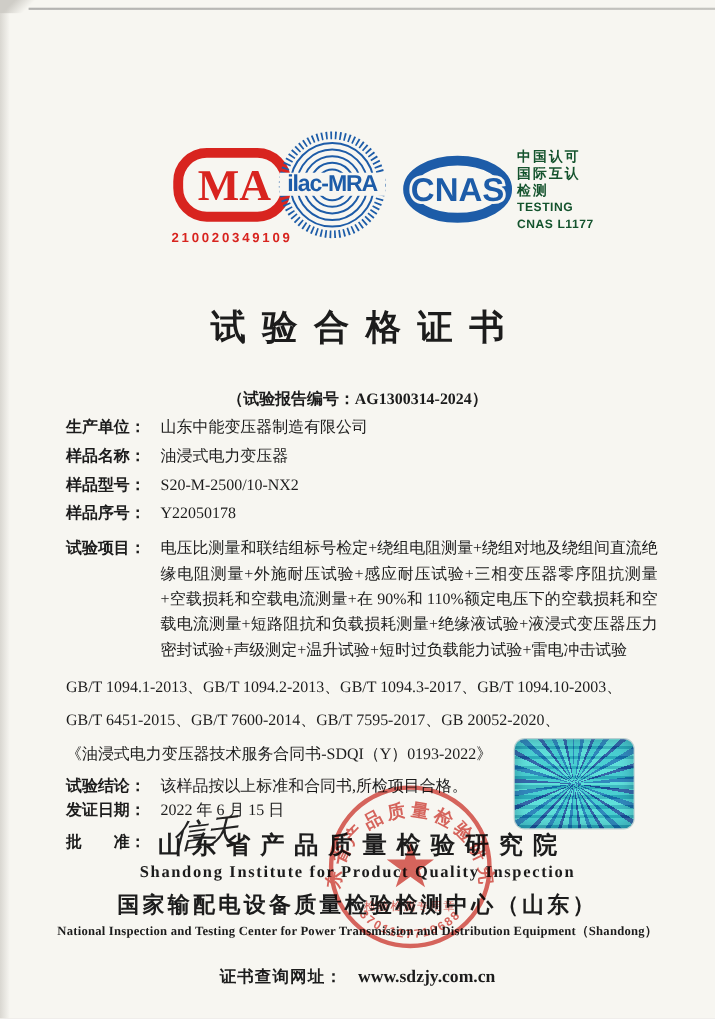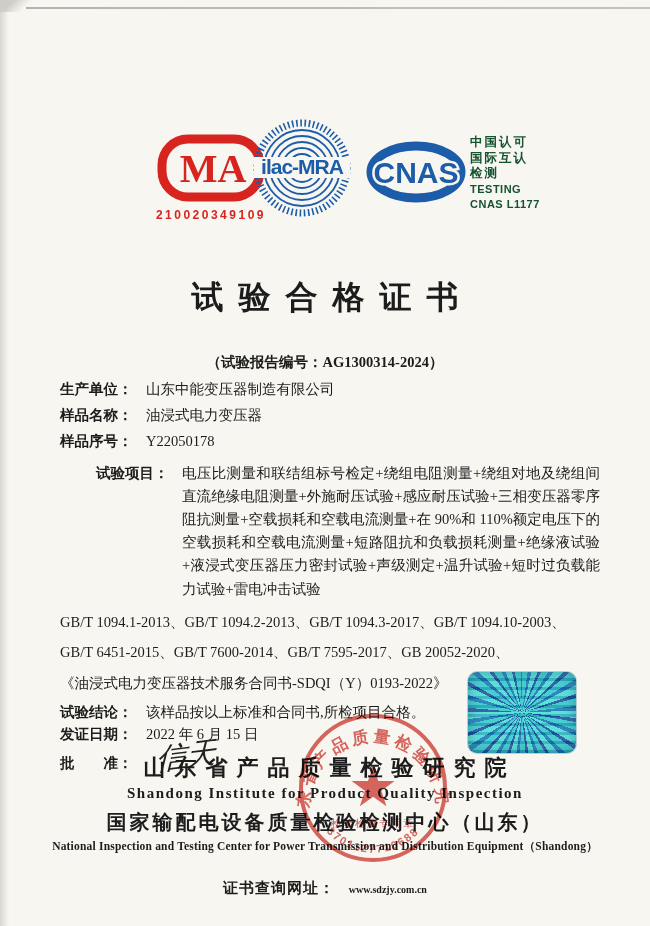--- a/index.html
+++ b/index.html
@@ -39,21 +39,21 @@
   .no-line{position:absolute;top:328px;left:0;width:100%;z-index:1;text-align:center;
     font-size:15.5px;font-weight:700;letter-spacing:.5px;}
   .report-line{position:absolute;top:353px;left:0;width:100%;z-index:1;text-align:center;
     font-size:14.5px;font-weight:700;}
 
   
   .fields{position:absolute;top:379px;left:60px;width:540px;z-index:1;font-size:14.5px;}
   .frow{display:flex;margin-bottom:5.5px;line-height:20.5px;}
   .flabel{width:86px;flex-shrink:0;font-weight:700;}
   .fvalue{font-weight:500;}
-  .frow-items{display:flex;margin-top:10px;line-height:23.2px;margin-left:36px;}
+  .frow-items{display:flex;margin-top:10px;line-height:23.2px;}
   .frow-items .flabel{line-height:23.2px;}
   .items-text{width:452px;text-align:justify;line-height:23.2px;}
   .frow-basis{display:flex;margin-top:6px;}
   .basis-lines div{line-height:30.5px;}
   .frow-concl{display:flex;margin-top:4px;line-height:21px;}
   .frow-date{display:flex;margin-top:1px;line-height:21px;}
   .frow-appr{display:flex;margin-top:8px;align-items:flex-start;line-height:21px;}
   .signature{display:inline-block;margin-left:10px;margin-top:-8px;
     font-size:30px;font-weight:400;font-style:italic;
     transform:rotate(-7deg) skewX(-8deg);color:#222;}
@@ -72,21 +72,21 @@
     opacity:.82;mix-blend-mode:multiply;}
 
   
   .footer{position:absolute;top:753px;left:0;width:100%;z-index:1;text-align:center;}
   .org-cn1{font-size:22px;font-weight:700;letter-spacing:9px;text-indent:9px;}
   .org-en1{margin-top:2px;font-size:15px;font-weight:700;letter-spacing:1.5px;}
   .org-cn2{margin-top:7px;font-size:20px;font-weight:700;letter-spacing:3px;}
   .org-en2{margin-top:3px;font-size:11.5px;font-weight:700;letter-spacing:.2px;}
   .query{margin-top:25px;font-size:15px;}
   .query .qlabel{font-weight:700;letter-spacing:1px;}
-  .query .qurl{font-weight:700;font-size:10px;margin-left:10px;}
+  .query .qurl{font-weight:700;font-size:16px;margin-left:10px;}
 </style>
 </head>
 <body>
 
 <div class="paper">
 
   <div class="edge-top"></div>
   <div class="edge-left"></div>
   <div class="edge-corner"></div>
 
@@ -134,20 +134,24 @@
     <div class="frow">
       <span class="flabel">生产单位：</span>
       <span class="fvalue">山东中能变压器制造有限公司</span>
     </div>
 
     <div class="frow">
       <span class="flabel">样品名称：</span>
       <span class="fvalue">油浸式电力变压器</span>
     </div>
 
+    <div class="frow">
+      <span class="flabel">样品型号：</span>
+      <span class="fvalue">S20-M-2500/10-NX2</span>
+    </div>
 
     <div class="frow">
       <span class="flabel">样品序号：</span>
       <span class="fvalue">Y22050178</span>
     </div>
 
     <div class="frow-items">
       <span class="flabel">试验项目：</span>
       <span class="items-text">电压比测量和联结组标号检定+绕组电阻测量+绕组对地及绕组间直流绝缘电阻测量+外施耐压试验+感应耐压试验+三相变压器零序阻抗测量+空载损耗和空载电流测量+在 90%和 110%额定电压下的空载损耗和空载电流测量+短路阻抗和负载损耗测量+绝缘液试验+液浸式变压器压力密封试验+声级测定+温升试验+短时过负载能力试验+雷电冲击试验</span>
     </div>

